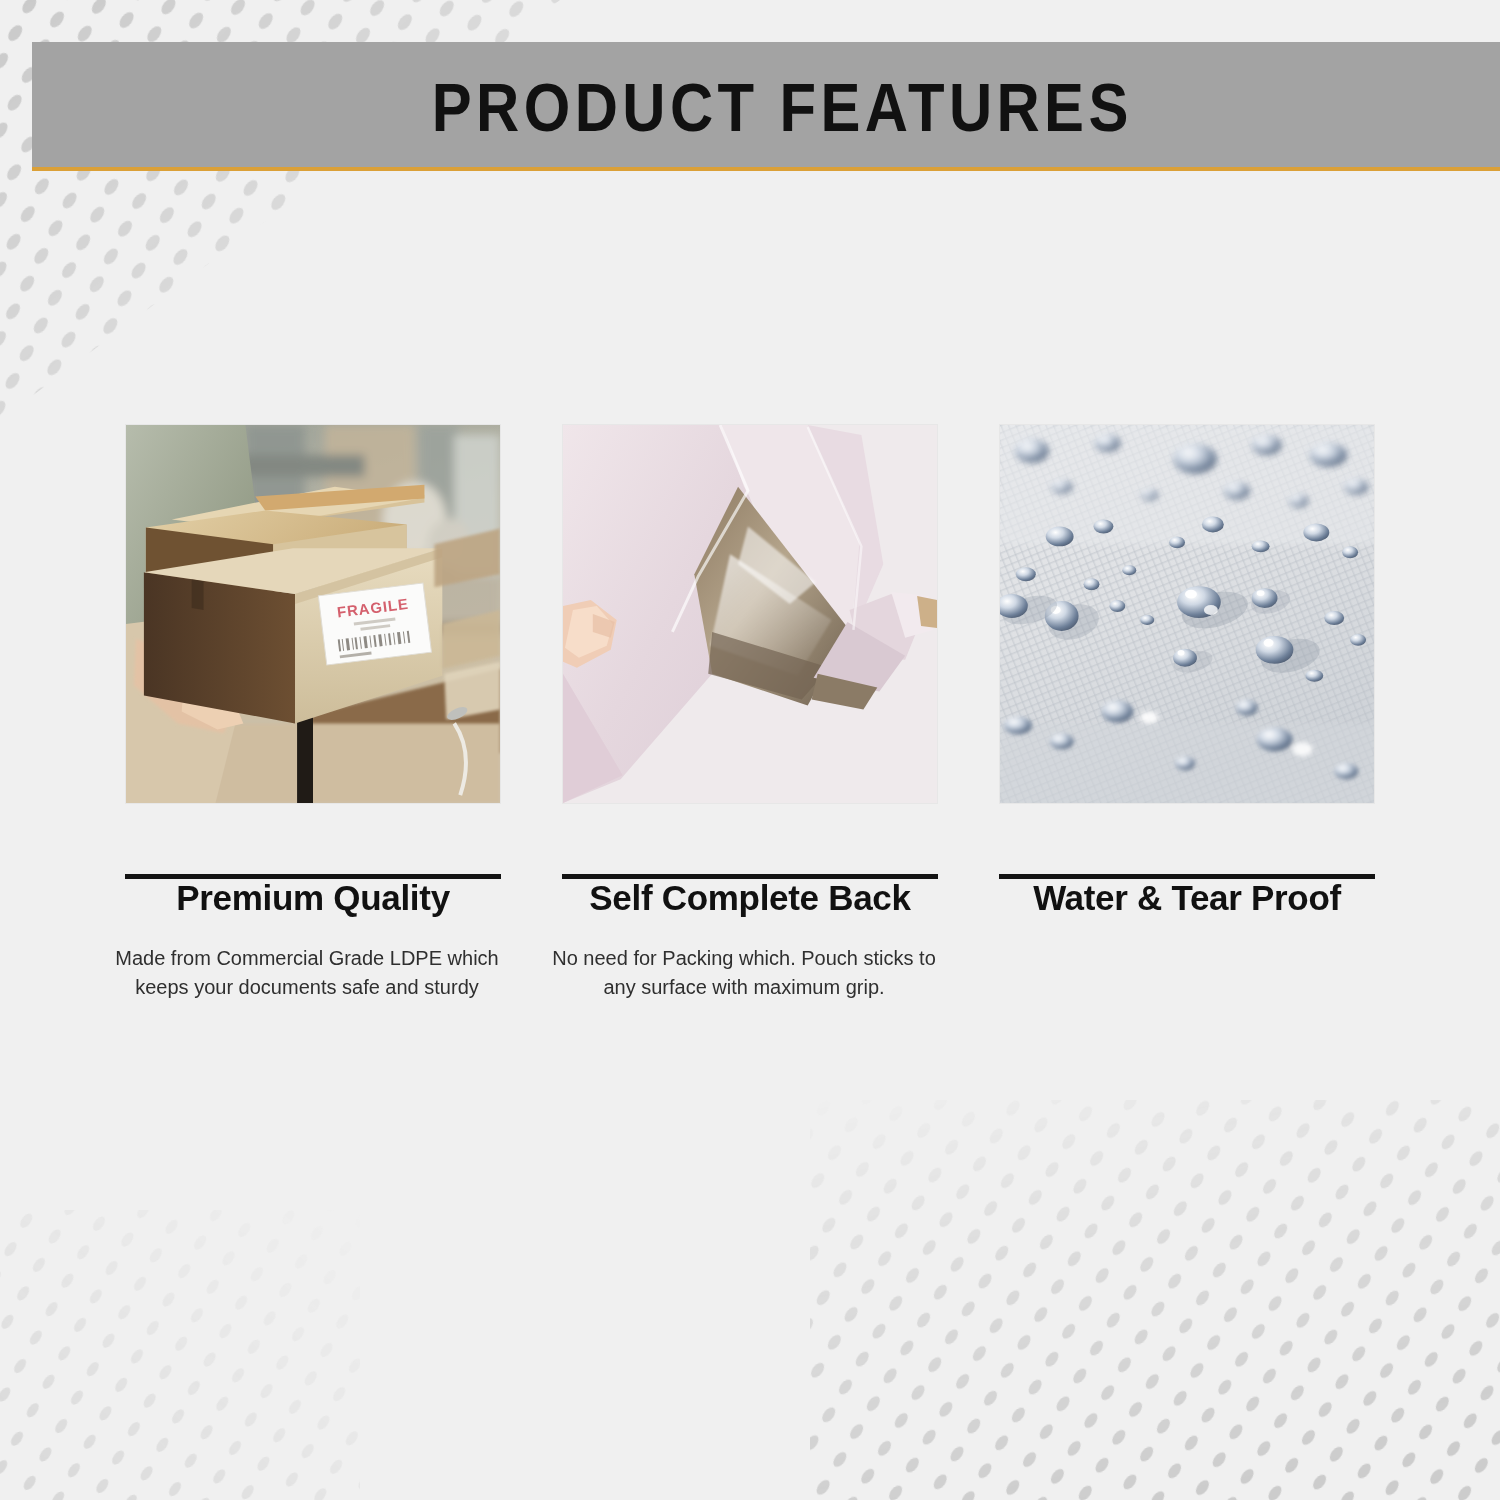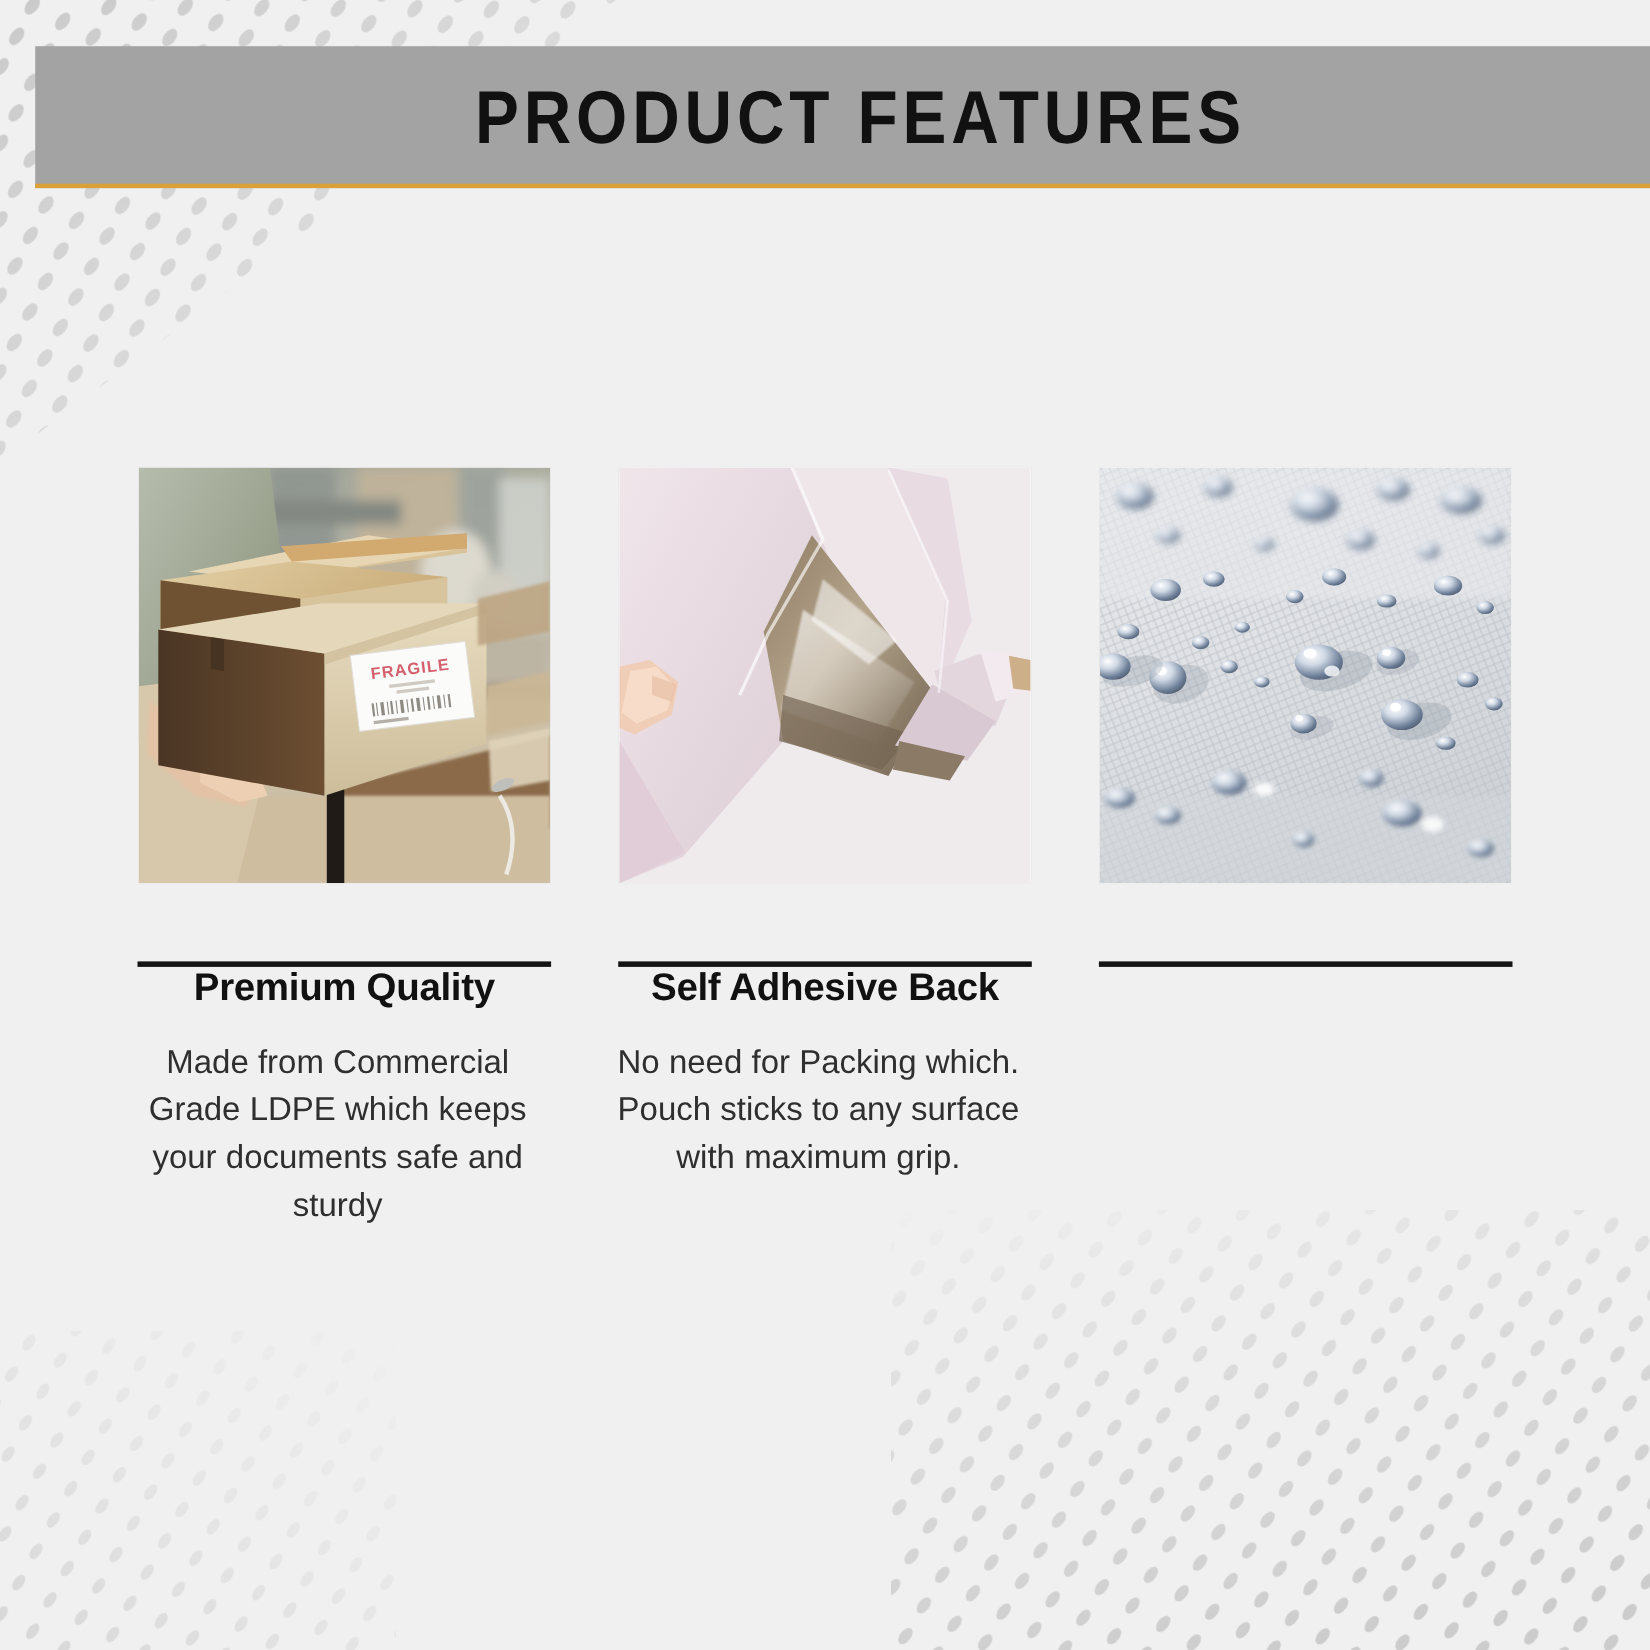--- a/index.html
+++ b/index.html
@@ -96,21 +96,21 @@
     font-size: 35px;
     font-weight: 700;
     color: #111111;
     letter-spacing: -0.3px;
     line-height: 1.1;
     text-align: center;
     white-space: nowrap;
   }
   .feature-desc {
     margin-top: 26px;
-    font-size: 30px;
+    font-size: 20px;
     font-weight: 300;
     color: #2f2f2f;
     line-height: 1.45;
     text-align: center;
     width: 400px;
     margin-left: -12px;
   }
 </style>
 </head>
 <body>
@@ -348,21 +348,21 @@
 
           <path d="M0 182 L28 176 L54 196 L48 226 L14 244 L0 238 Z" fill="#f0cdb6"></path>
           <path d="M10 186 L34 182 L50 200 L44 222 L16 234 L2 224 Z" fill="#f7ddc9"></path>
           <path d="M30 190 L52 198 L48 214 L30 208 Z" fill="#e7bfa5" opacity="0.7"></path>
 
           <path d="M158 0 L186 66 L136 152 L110 208" stroke="#ffffff" stroke-width="3" fill="none" opacity="0.65"></path>
           <path d="M246 2 L300 122 L292 206" stroke="#ffffff" stroke-width="2.5" fill="none" opacity="0.5"></path>
         </svg>
       </div>
       <div class="divider"></div>
-      <div class="feature-title">Self Adhesive Back</div>
+      <div class="feature-title">Self Complete Back</div>
       <div class="feature-desc">No need for Packing which. Pouch sticks to any surface with maximum grip.</div>
     </div>
 
     <div class="feature-col">
       <div class="feature-image">
         <svg viewBox="0 0 376 380" preserveAspectRatio="xMidYMid slice" aria-hidden="true">
           <defs>
             <linearGradient id="fabric" x1="0" y1="0" x2="0.4" y2="1">
               <stop offset="0" stop-color="#e9eaec"></stop>
               <stop offset="0.5" stop-color="#dfe1e4"></stop>
@@ -460,16 +460,17 @@
             <ellipse cx="248" cy="284" rx="11" ry="8" fill="url(#drop)"></ellipse>
             <ellipse cx="276" cy="316" rx="18" ry="12" fill="url(#drop)"></ellipse>
             <ellipse cx="304" cy="326" rx="10" ry="7" fill="#ffffff" opacity="0.85"></ellipse>
             <ellipse cx="18" cy="302" rx="14" ry="9" fill="url(#drop)"></ellipse>
             <ellipse cx="186" cy="340" rx="10" ry="7" fill="url(#drop)"></ellipse>
             <ellipse cx="348" cy="348" rx="12" ry="8" fill="url(#drop)"></ellipse>
           </g>
         </svg>
       </div>
       <div class="divider"></div>
+      <div class="feature-title">Water &amp; Tear Proof</div>
     </div>
 
   </div>
 </div>
 
 </body></html>

